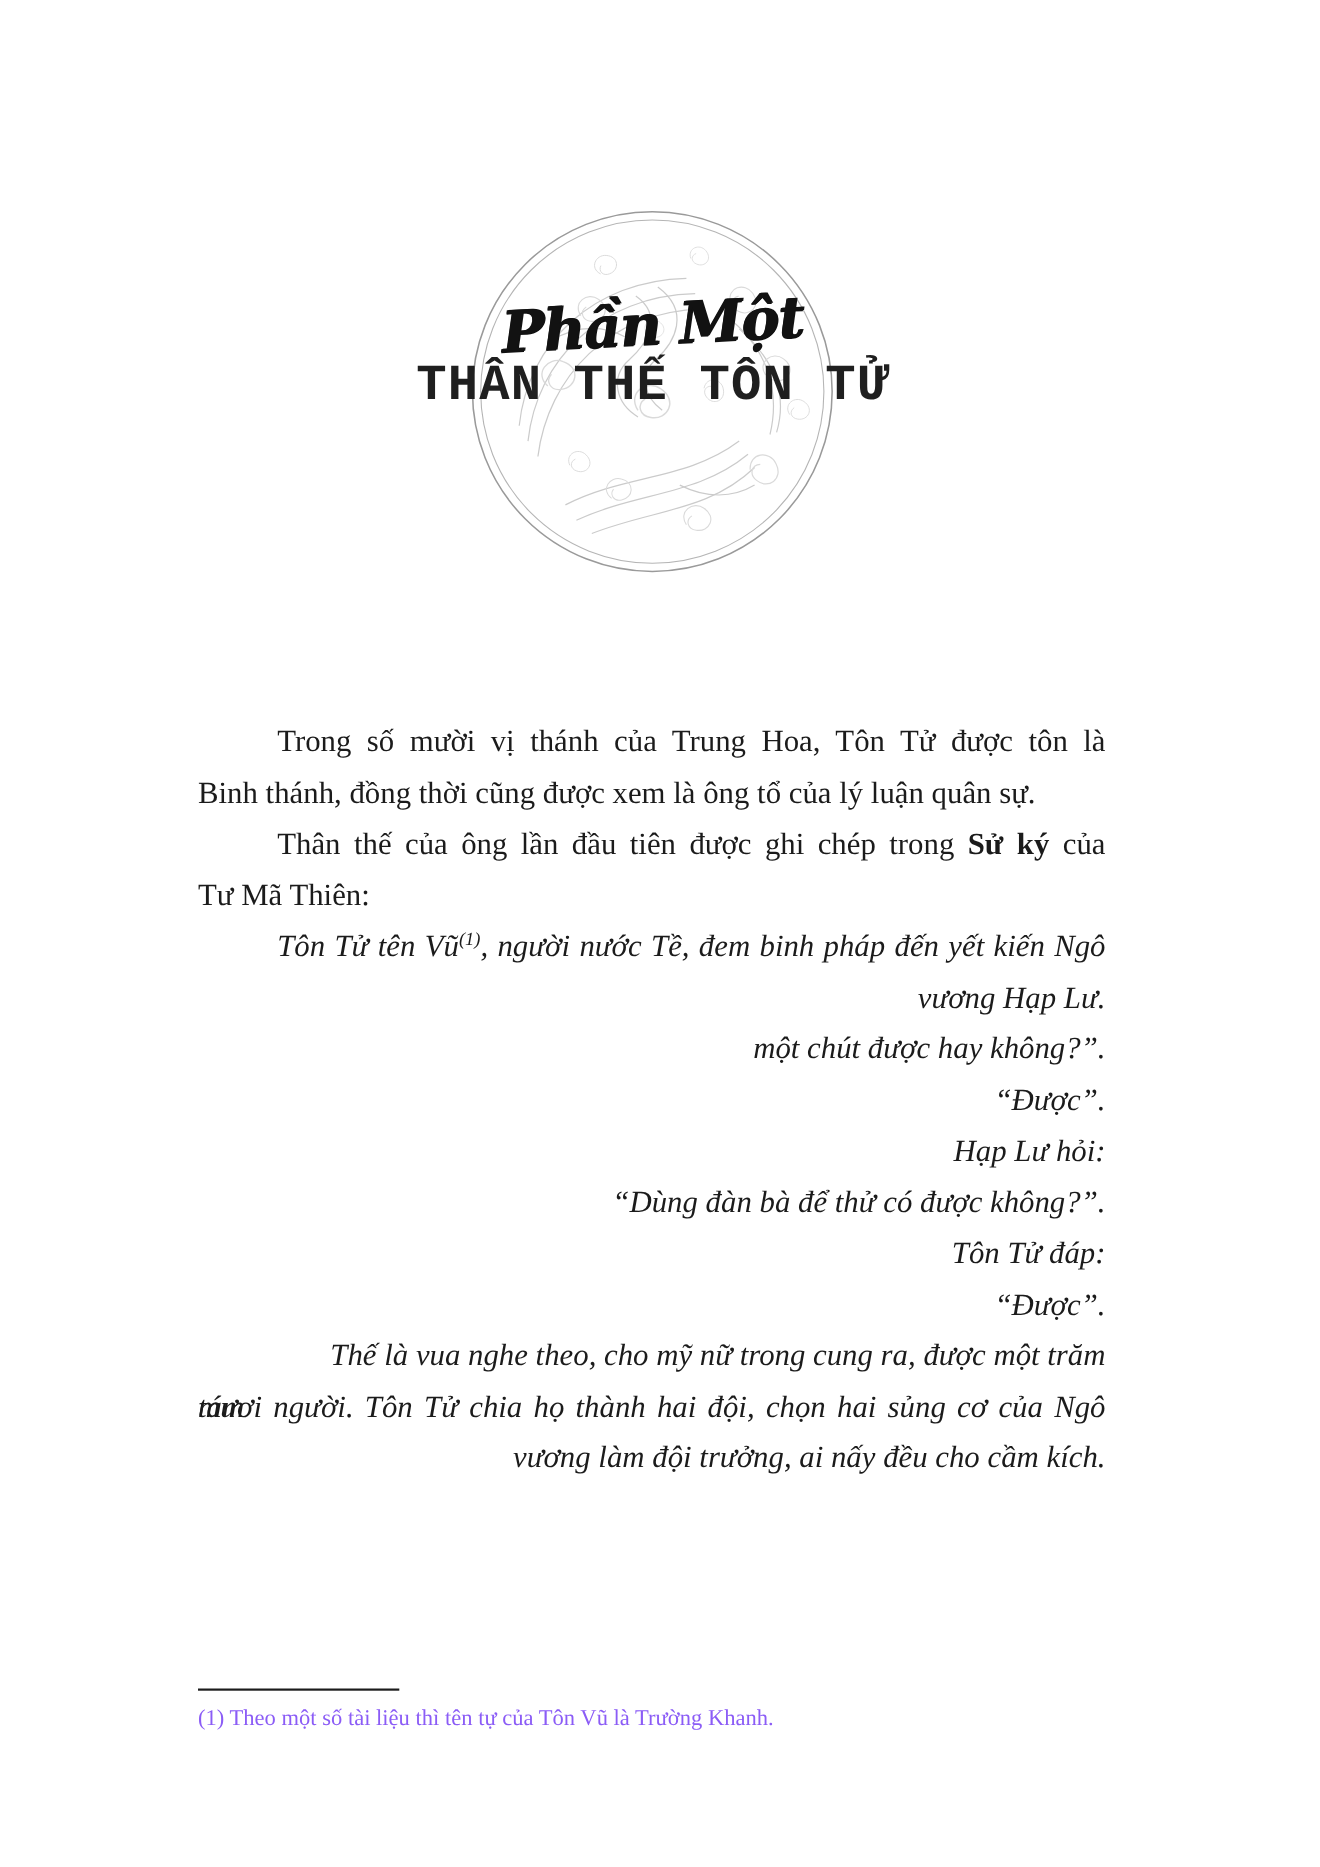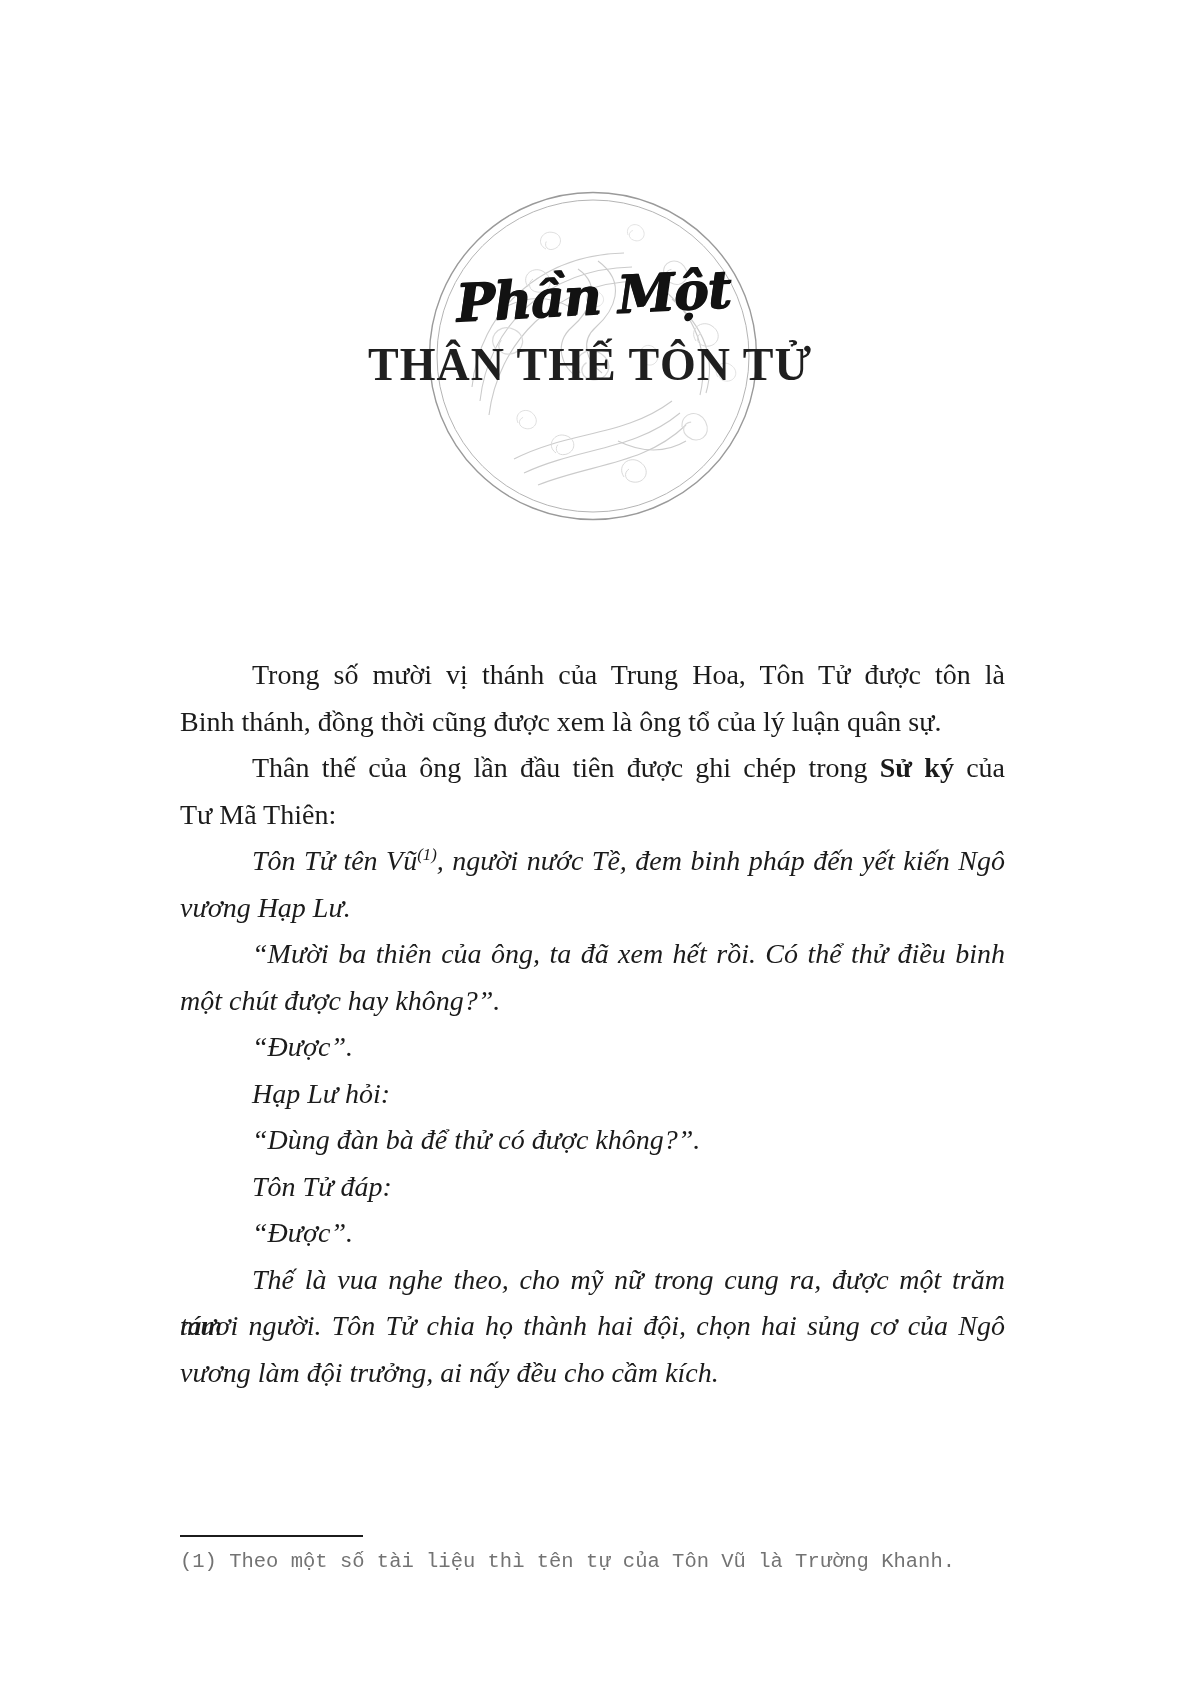--- a/index.html
+++ b/index.html
@@ -17,45 +17,46 @@
   .part-label{
     position:absolute;left:0;right:0;top:74px;height:62px;
     text-align:center;
     font-family:"DejaVu Serif", serif;
     font-style:italic;font-weight:bold;font-size:52px;line-height:62px;
     letter-spacing:-1px;color:#121212;
     transform:rotate(-3deg);
     text-shadow:1.3px 0 0 currentColor, 0 1px 0 currentColor;
   }
   .chapter-title{
-    position:absolute;left:-60px;right:-60px;top:144px;height:60px;
-    font-family:Liberation Serif, serif;
+    position:absolute;left:-60px;right:-60px;top:130px;height:60px;
+    text-align:center;
+    font-family:Liberation Mono, monospace;
     font-weight:bold;font-size:46px;line-height:60px;letter-spacing:1px;
     color:#1f1f1f;white-space:nowrap;
   }
   
   .body-text{
     position:absolute;left:180px;top:652px;width:825px;
     font-size:28px;
   }
   .line{height:46.5px;line-height:46.5px;text-align:left;white-space:nowrap;overflow:visible;}
   .line.just{text-align:justify;text-align-last:justify;white-space:normal;}
   .line.ind{text-indent:72px;}
-  .line.italic{font-style:italic;}
+  .line.italic{font-style:italic;text-align:right;}
   .b{font-weight:bold;font-style:normal;}
   .sup{vertical-align:super;font-size:0.6em;line-height:0;}
   
   .footnote-rule{
     position:absolute;left:180px;top:1535px;width:183px;height:0;
     border-top:2.5px solid #1c1c1c;
   }
   .footnote-text{
     position:absolute;left:180px;top:1547px;width:825px;
-    font-family:Liberation Mono, monospace;
-    font-size:20.5px;line-height:30px;color:#737373;
+    font-family:Liberation Serif, serif;
+    font-size:20.5px;line-height:30px;color:#8b5cf6;
   }
   .pat{stroke:var(--pattern,#cccccc);fill:none;stroke-width:1.1;}
   .pat2{stroke:var(--pattern2,#d8d8d8);fill:none;stroke-width:1;}
   .ring{stroke:var(--ring,#9a9a9a);fill:none;stroke-width:1.4;}
   .ring2{stroke:var(--ring2,#b5b5b5);fill:none;stroke-width:1;}
 </style>
 </head>
 <body style="background: rgb(255, 255, 255); color: rgb(27, 27, 27);">
 
 <div class="emblem">
@@ -98,21 +99,20 @@
   <div class="chapter-title">THÂN THẾ TÔN TỬ</div>
 </div>
 
 <div class="body-text">
     <div class="line normal just ind"><span>Trong số mười vị thánh của Trung Hoa, Tôn Tử được tôn là</span></div>
     <div class="line normal"><span>Binh thánh, đồng thời cũng được xem là ông tổ của lý luận quân sự.</span></div>
     <div class="line normal just ind"><span>Thân thế của ông lần đầu tiên được ghi chép trong </span><span class="b">Sử ký</span><span> của</span></div>
     <div class="line normal"><span>Tư Mã Thiên:</span></div>
     <div class="line italic just ind"><span>Tôn Tử tên Vũ</span><span class="sup">(1)</span><span>, người nước Tề, đem binh pháp đến yết kiến Ngô</span></div>
     <div class="line italic"><span>vương Hạp Lư.</span></div>
-    <div class="line italic just ind"><span>“Mười ba thiên của ông, ta đã xem hết rồi. Có thể thử điều binh</span></div>
     <div class="line italic"><span>một chút được hay không?”.</span></div>
     <div class="line italic ind"><span>“Được”.</span></div>
     <div class="line italic ind"><span>Hạp Lư hỏi:</span></div>
     <div class="line italic ind"><span>“Dùng đàn bà để thử có được không?”.</span></div>
     <div class="line italic ind"><span>Tôn Tử đáp:</span></div>
     <div class="line italic ind"><span>“Được”.</span></div>
     <div class="line italic just ind"><span>Thế là vua nghe theo, cho mỹ nữ trong cung ra, được một trăm tám</span></div>
     <div class="line italic just"><span>mươi người. Tôn Tử chia họ thành hai đội, chọn hai sủng cơ của Ngô</span></div>
     <div class="line italic"><span>vương làm đội trưởng, ai nấy đều cho cầm kích.</span></div>
   </div>

